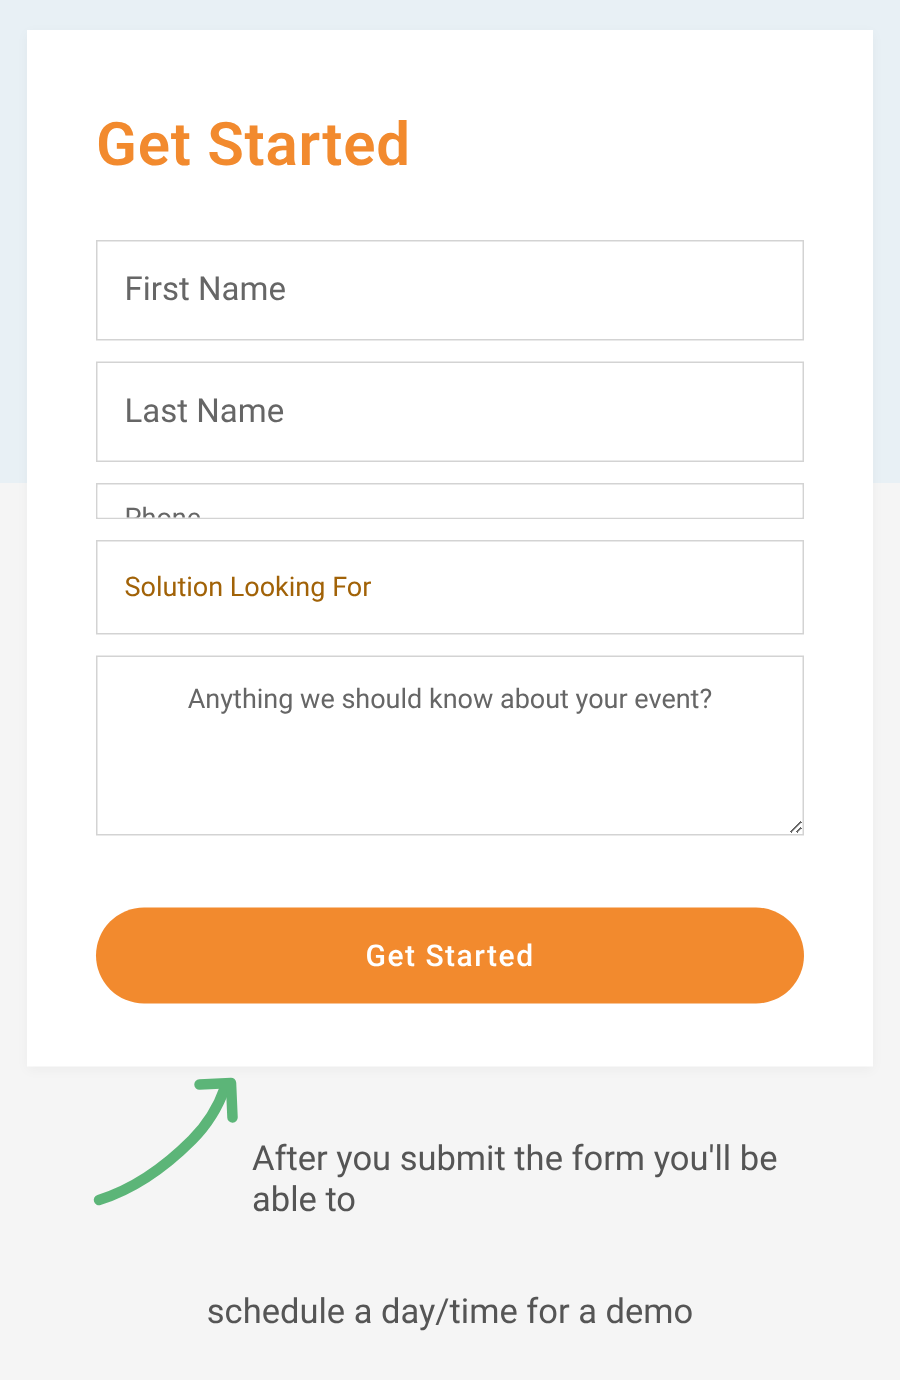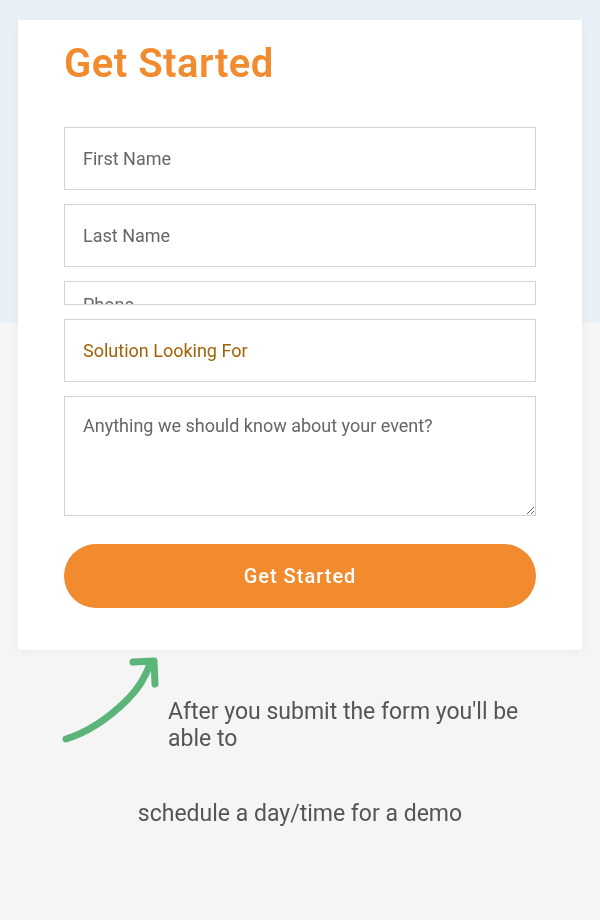--- a/index.html
+++ b/index.html
@@ -10,35 +10,35 @@
     body {
       font-family: -apple-system, BlinkMacSystemFont, "Segoe UI", Roboto, Helvetica, Arial, sans-serif;
       background: linear-gradient(to bottom, #e8f0f5 0%, #e8f0f5 35%, #f5f5f5 35%, #f5f5f5 100%);
       width: 600px;
       height: 920px;
       overflow: hidden;
     }
     .card {
       background: #ffffff;
       margin: 20px 18px 0 18px;
-      padding: 20px 46px 42px 46px;
+      padding: 53px 46px 42px 46px;
       box-shadow: 0 2px 8px rgba(0,0,0,0.04);
     }
     .heading {
       font-size: 40px;
       font-weight: 600;
       color: #f28a2e;
       margin-bottom: 40px;
       letter-spacing: 0.5px;
     }
     .field {
       width: 100%;
       border: 1px solid #d3d3d3;
       padding: 20px 18px;
-      font-size: 18px;
+      font-size: 22px;
       color: #6d28d9;
       margin-bottom: 14px;
       font-family: inherit;
       background: #fff;
     }
     .field::placeholder {
       color: #666;
     }
     .field-phone {
       height: 24px;
@@ -69,24 +69,25 @@
       background: #fff;
       position: relative;
       cursor: pointer;
     }
     .textarea {
       width: 100%;
       border: 1px solid #d3d3d3;
       padding: 18px;
       font-size: 18px;
       color: #737373;
-      margin-bottom: 24px;
+      margin-bottom: 44px;
       font-family: inherit;
       resize: both;
       height: 120px;
+      text-align: center;
     }
     .textarea::placeholder {
       color: #666;
     }
     .submit-btn {
       width: 100%;
       background: #f28a2e;
       color: #ffffff;
       border: none;
       border-radius: 50px;

